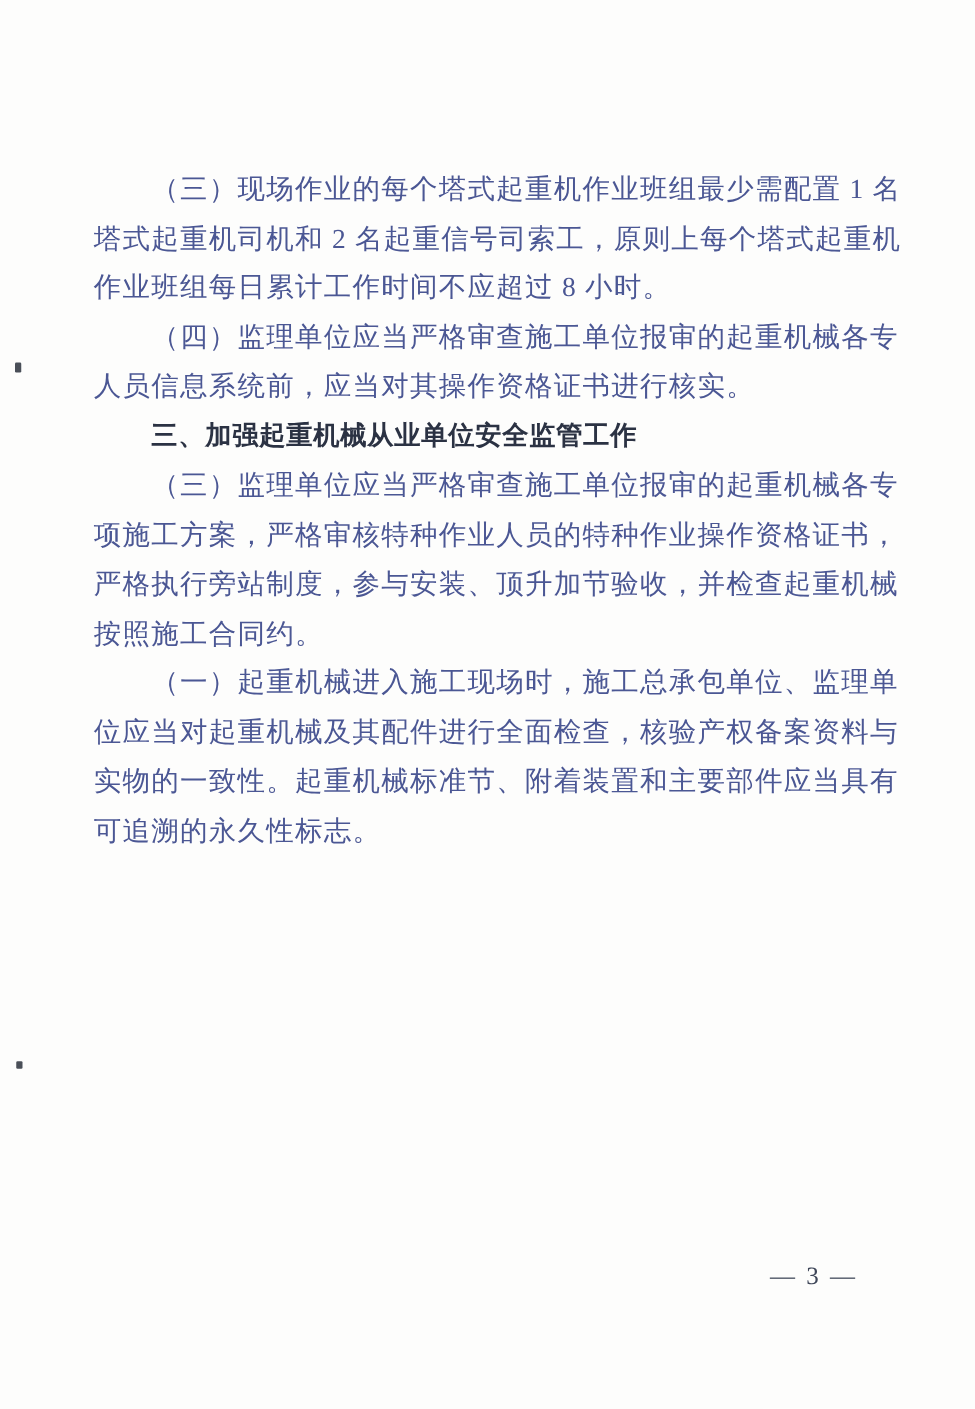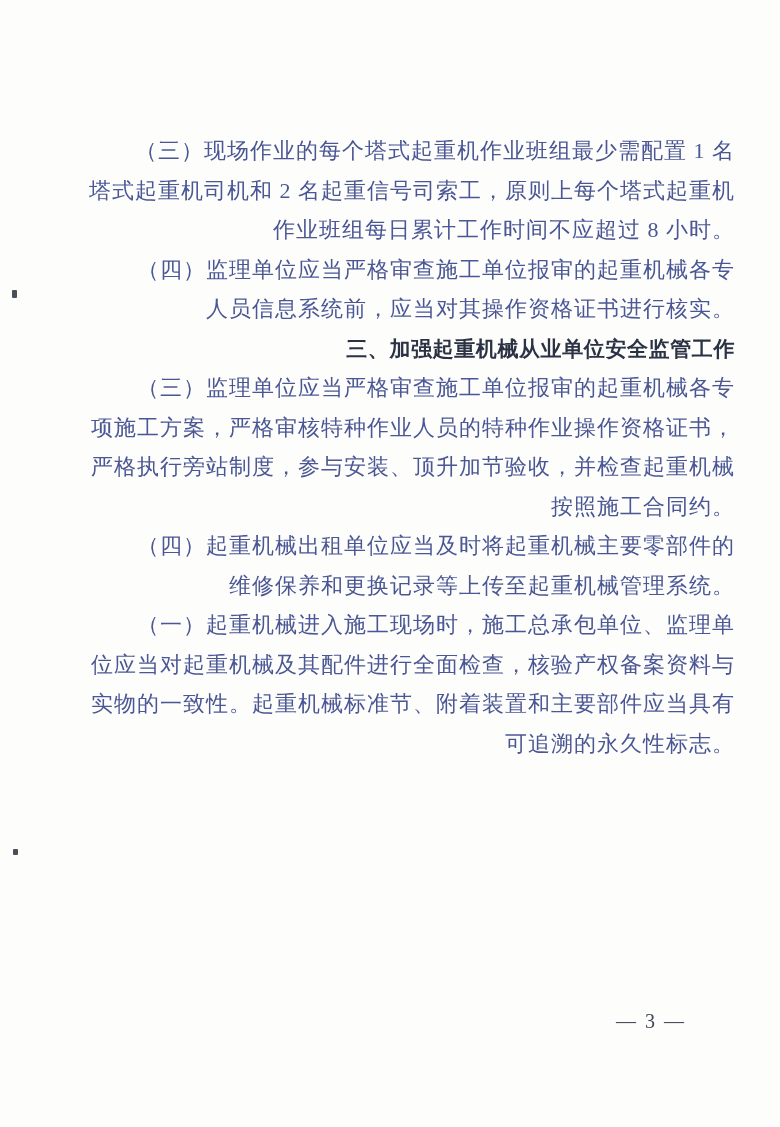--- a/index.html
+++ b/index.html
@@ -19,31 +19,31 @@
   }
   .content {
     position: absolute;
     left: 75px;
     top: 131px;
     width: 660px;
     color: var(--body-color, #4b5794);
     font-size: 22px;
     line-height: 39.5px;
     letter-spacing: 1px;
-    text-align: right;
+    text-align: left;
   }
   .para {
     margin: 0;
     text-indent: 46px;
     white-space: pre-line;
   }
   .heading {
     margin: 0;
     text-indent: 46px;
-    font-family: Liberation Sans, sans-serif;
+    font-family: Liberation Serif, serif;
     font-weight: 700;
     font-size: 21px;
     line-height: 39.5px;
     letter-spacing: 0.6px;
     color: var(--heading-color, #2b3243);
     white-space: pre-line;
   }
   .page-number {
     position: absolute;
     top: 1010px;
@@ -69,22 +69,20 @@
     <p class="para">（三）现场作业的每个塔式起重机作业班组最少需配置 1 名
 塔式起重机司机和 2 名起重信号司索工，原则上每个塔式起重机
 作业班组每日累计工作时间不应超过 8 小时。</p>
     <p class="para">（四）监理单位应当严格审查施工单位报审的起重机械各专
 人员信息系统前，应当对其操作资格证书进行核实。</p>
     <h2 class="heading">三、加强起重机械从业单位安全监管工作</h2>
     <p class="para">（三）监理单位应当严格审查施工单位报审的起重机械各专
 项施工方案，严格审核特种作业人员的特种作业操作资格证书，
 严格执行旁站制度，参与安装、顶升加节验收，并检查起重机械
 按照施工合同约。</p>
-    <p class="para">（四）起重机械出租单位应当及时将起重机械主要零部件的
-维修保养和更换记录等上传至起重机械管理系统。</p>
     <p class="para">（一）起重机械进入施工现场时，施工总承包单位、监理单
 位应当对起重机械及其配件进行全面检查，核验产权备案资料与
 实物的一致性。起重机械标准节、附着装置和主要部件应当具有
 可追溯的永久性标志。</p>
   </div>
 
   <div class="page-number">— 3 —</div>
 
   <span class="speck speck-1"></span>
   <span class="speck speck-2"></span>

